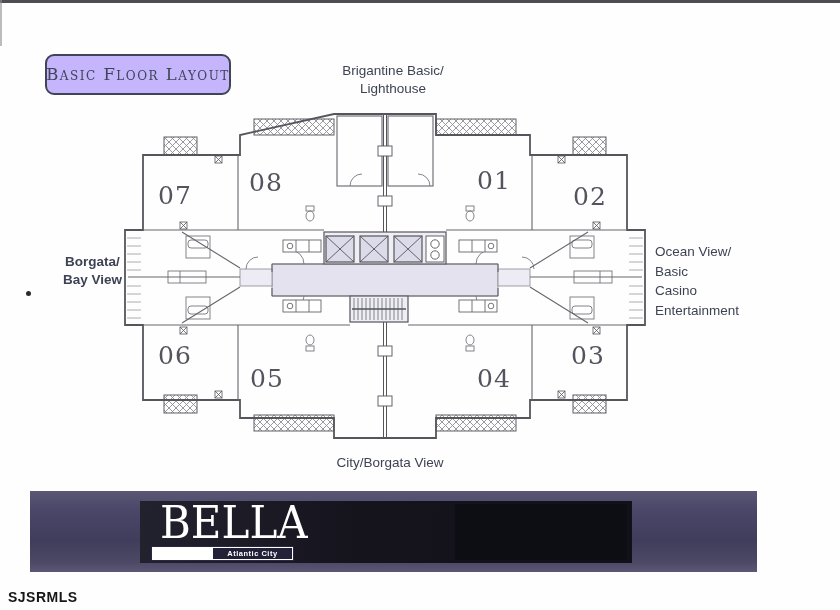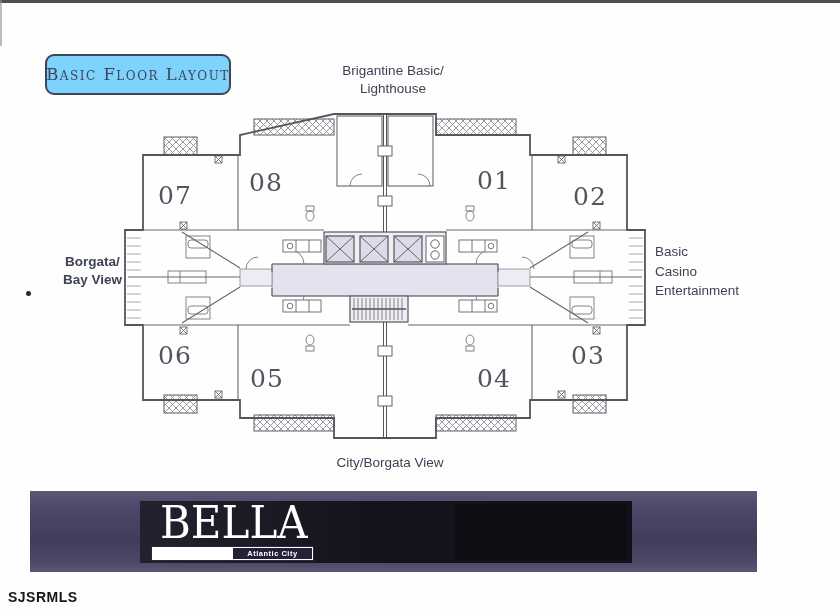--- a/index.html
+++ b/index.html
@@ -7,21 +7,21 @@
     position:relative;width:840px;height:610px;background:#fefefe;
     font-family:"Liberation Sans",sans-serif;overflow:hidden;
   }
   .scan-edge-top{position:absolute;left:0;top:0;width:840px;height:3px;background:#4e4e52;}
   .scan-edge-left{position:absolute;left:0;top:0;width:2px;height:46px;background:#8f8f94;opacity:.6;}
 
   
   .title-box{
     position:absolute;left:45px;top:54px;width:182px;height:37px;
     border:2.5px solid #3f4557;border-radius:9px;
-    display:flex;align-items:center;justify-content:center;background:#7dd3fc;
+    display:flex;align-items:center;justify-content:center;background:#c4b5fd;
   }
   .title-box span{
     font-family:"DejaVu Serif",serif;font-variant:small-caps;
     font-size:16.5px;letter-spacing:1.5px;color:#3f4557;white-space:nowrap;
   }
 
   
   .view-label{position:absolute;color:#3e4354;font-size:13.5px;line-height:18px;}
   .view-label div{white-space:nowrap;}
   .vl-top{left:293px;top:62px;width:200px;text-align:center;}
@@ -44,21 +44,20 @@
   }
   .banner-darker{position:absolute;left:425px;top:13px;width:172px;height:56px;background:#0d0d14;}
   .bella-name{
     position:absolute;left:160px;top:497px;width:134px;height:48px;
     font-family:"DejaVu Serif",serif;font-size:42px;line-height:48px;color:#ffffff;
     text-align:center;transform:scaleY(1.08);transform-origin:top;letter-spacing:0px;white-space:nowrap;
   }
   .bella-bar{
     position:absolute;left:152px;top:547px;width:141px;height:13px;background:#ffffff;
     box-shadow:0 0 0 1px #2a2840;
-    padding-left:20px;
   }
   .bella-badge{
     position:absolute;right:1px;top:1px;width:79px;height:11px;background:#232138;
     display:flex;align-items:center;justify-content:center;
   }
   .bella-badge span{color:#ffffff;font-size:7.5px;font-weight:bold;letter-spacing:.5px;white-space:nowrap;}
 
   .watermark{
     position:absolute;left:8px;top:589px;font-size:14px;font-weight:bold;
     color:#161616;letter-spacing:.5px;
@@ -80,20 +79,21 @@
     <div>Brigantine Basic/</div>
     <div>Lighthouse</div>
   </div>
 
   <div class="view-label vl-left">
     <div>Borgata/</div>
     <div>Bay View</div>
   </div>
 
   <div class="view-label vl-right">
+    <div>Ocean View/</div>
     <div>Basic</div>
     <div>Casino</div>
     <div>Entertainment</div>
   </div>
 
   <div class="view-label vl-bottom">
     <div>City/Borgata View</div>
   </div>
 
   <div class="artifact-dot"></div>

